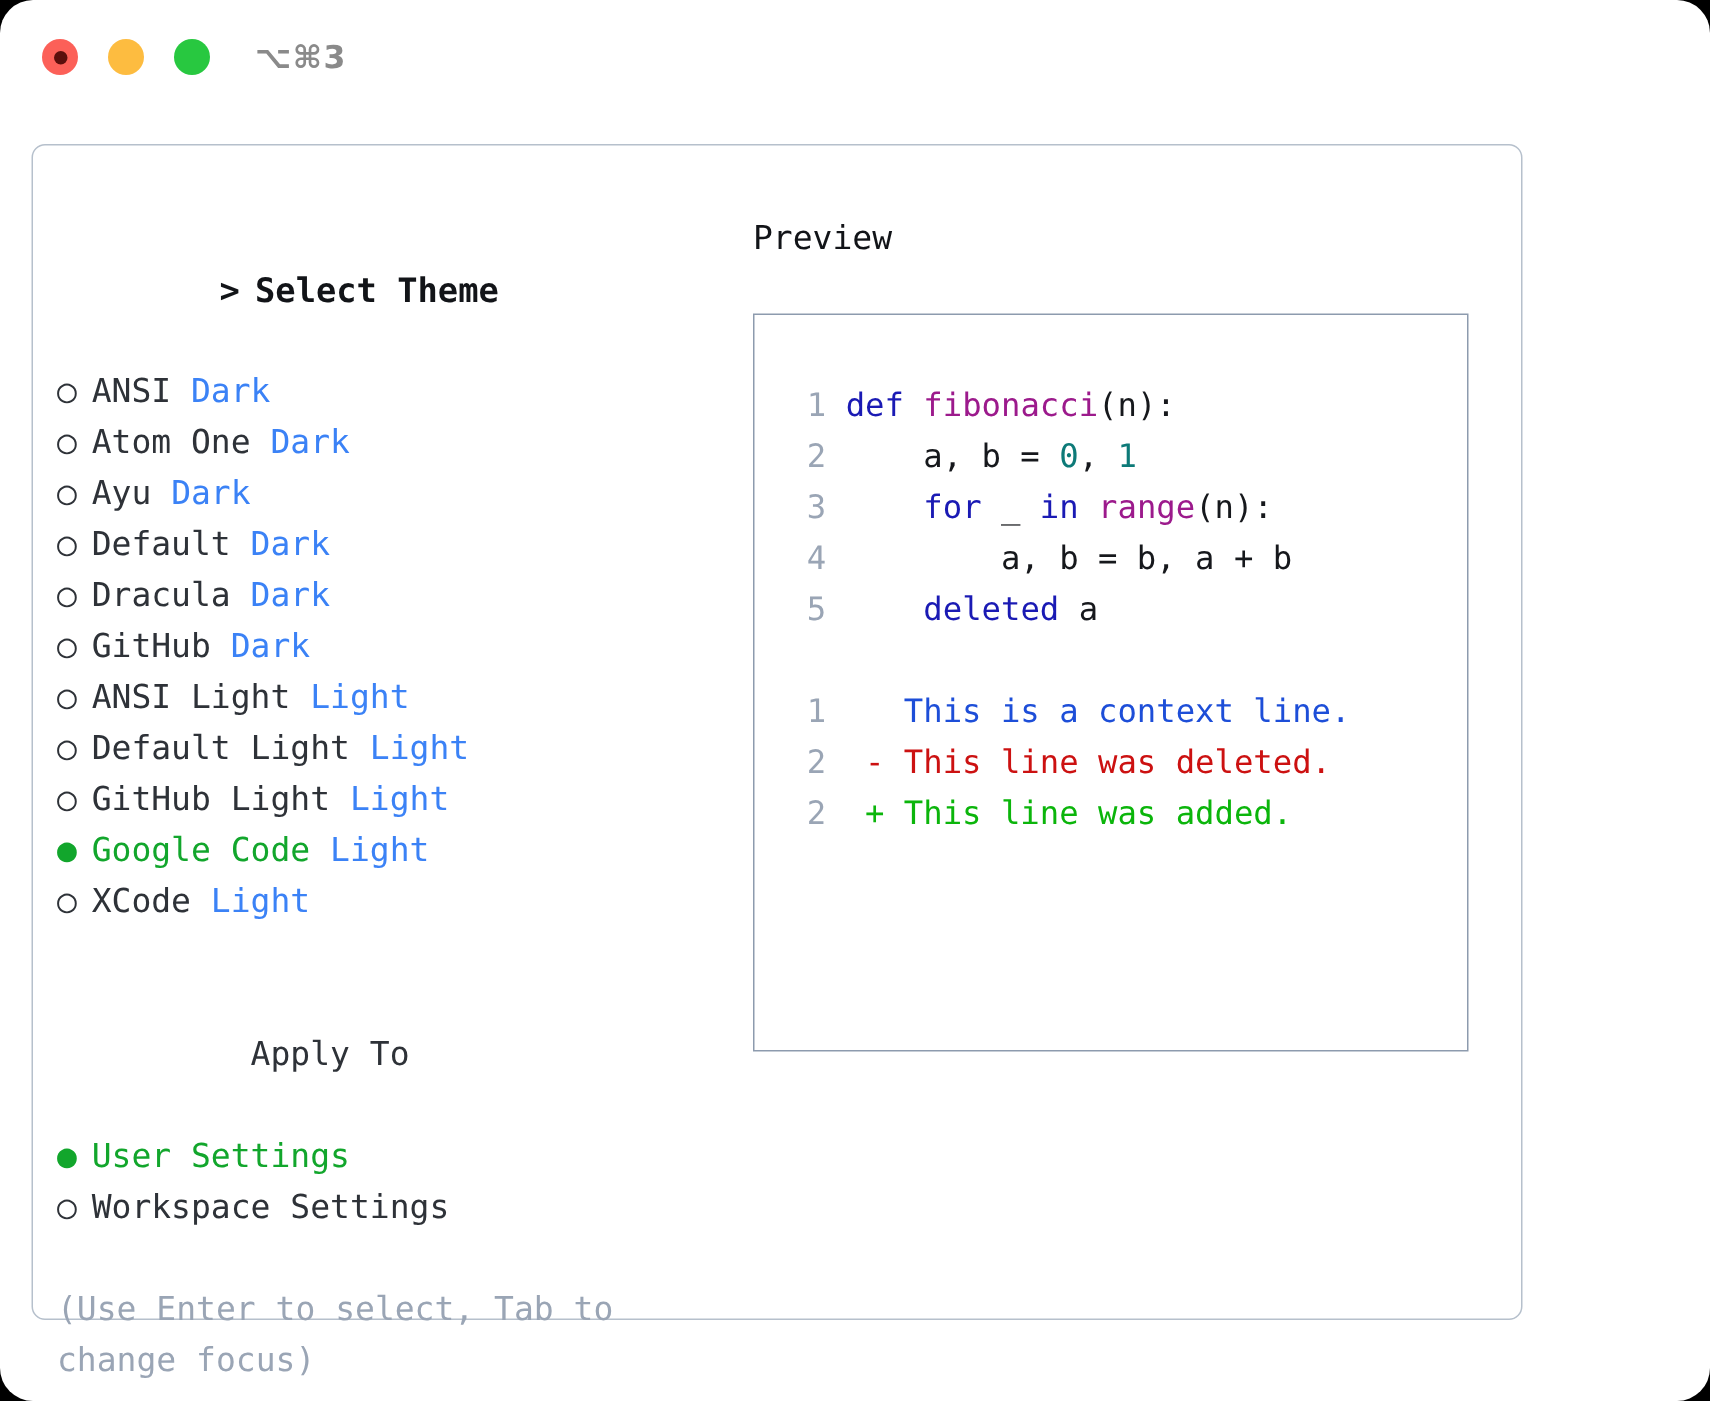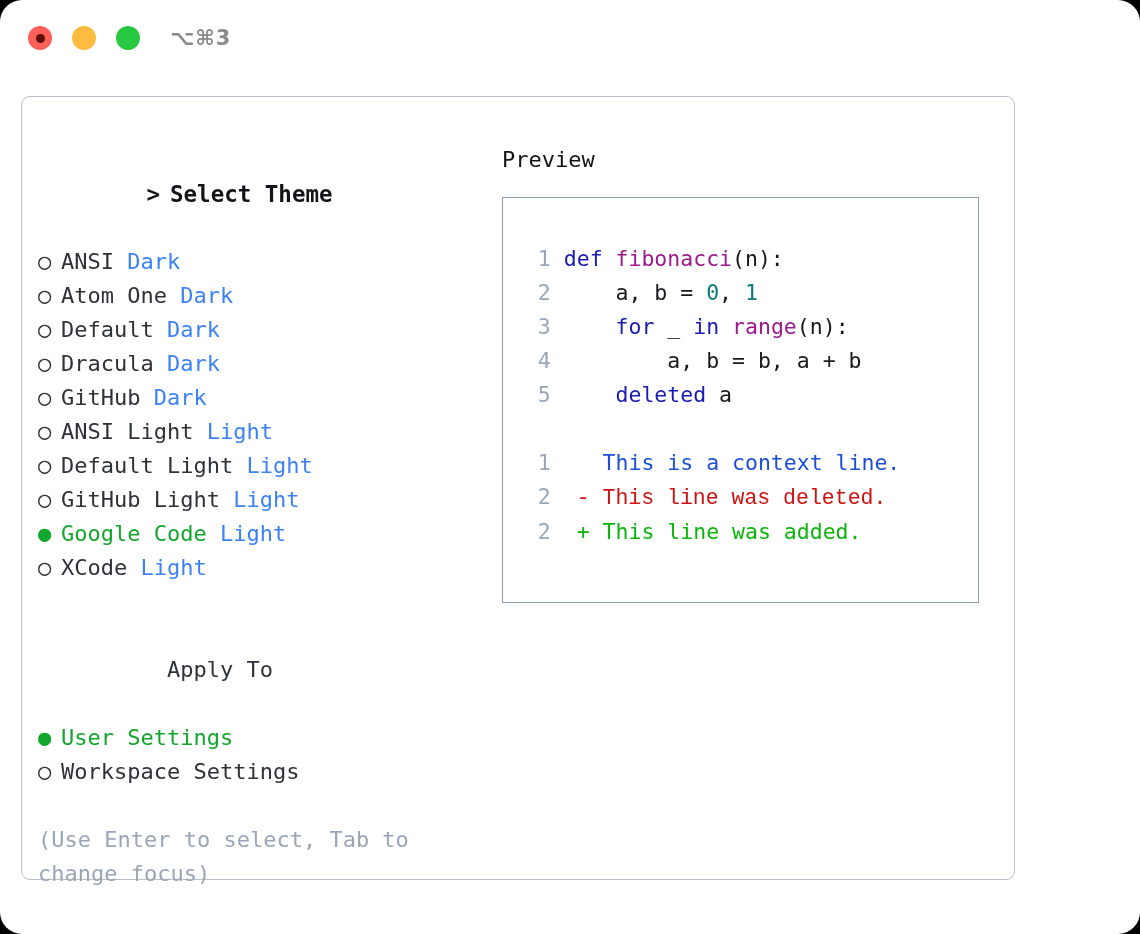--- a/index.html
+++ b/index.html
@@ -132,27 +132,27 @@
     position: absolute;
     left: 480px;
     top: 46px;
     width: 490px;
   }
   .preview-title {
     font-size: 22px;
     line-height: 34px;
     color: #121418;
     font-weight: 400;
-    margin-bottom: 20px;
+    margin-bottom: 32px;
     white-space: pre;
   }
   .preview-box {
     box-sizing: border-box;
     width: 477px;
-    height: 406px;
+    height: 492px;
     border: 1.6px solid #8d9bae;
     background: #ffffff;
     padding: 44px 0 0 22px;
   }
 
   .code-line {
     font-size: 21.5px;
     line-height: 34px;
     white-space: pre;
   }
@@ -162,21 +162,21 @@
     width: 1.2em;
     text-align: right;
   }
   .gap-line { height: 34px; }
 
   .tok-kw   { color: #1a1ab4; }
   .tok-fn   { color: #9c1a8c; }
   .tok-num  { color: #0d7a78; }
   .tok-pln  { color: #16181c; }
   .tok-ctx  { color: #1d4ed8; }
-  .tok-del  { color: #cc1111; font-family: Liberation Mono, monospace; }
+  .tok-del  { color: #cc1111; }
   .tok-add  { color: #0bb50b; }
 </style>
 </head>
 <body>
 
 <div class="window">
 
   <div class="titlebar">
     <div class="traffic">
       <span class="dot dot-red"></span>
@@ -190,20 +190,21 @@
 
     <div class="left-col">
 
       <div class="row header-row">
         <span class="marker">&gt;</span><span>Select Theme</span>
       </div>
 
       <div id="theme-list">
           <div class="row"><span class="marker marker-unsel">○</span><span class="label-norm">ANSI</span><span class="label-dim"> Dark</span></div>
           <div class="row"><span class="marker marker-unsel">○</span><span class="label-norm">Atom One</span><span class="label-dim"> Dark</span></div>
+          <div class="row"><span class="marker marker-unsel">○</span><span class="label-norm">Ayu</span><span class="label-dim"> Dark</span></div>
           <div class="row"><span class="marker marker-unsel">○</span><span class="label-norm">Default</span><span class="label-dim"> Dark</span></div>
           <div class="row"><span class="marker marker-unsel">○</span><span class="label-norm">Dracula</span><span class="label-dim"> Dark</span></div>
           <div class="row"><span class="marker marker-unsel">○</span><span class="label-norm">GitHub</span><span class="label-dim"> Dark</span></div>
           <div class="row"><span class="marker marker-unsel">○</span><span class="label-norm">ANSI Light</span><span class="label-dim"> Light</span></div>
           <div class="row"><span class="marker marker-unsel">○</span><span class="label-norm">Default Light</span><span class="label-dim"> Light</span></div>
           <div class="row"><span class="marker marker-unsel">○</span><span class="label-norm">GitHub Light</span><span class="label-dim"> Light</span></div>
           <div class="row"><span class="marker marker-sel">●</span><span class="label-sel">Google Code</span><span class="label-dim"> Light</span></div>
           <div class="row"><span class="marker marker-unsel">○</span><span class="label-norm">XCode</span><span class="label-dim"> Light</span></div>
         </div>
 

